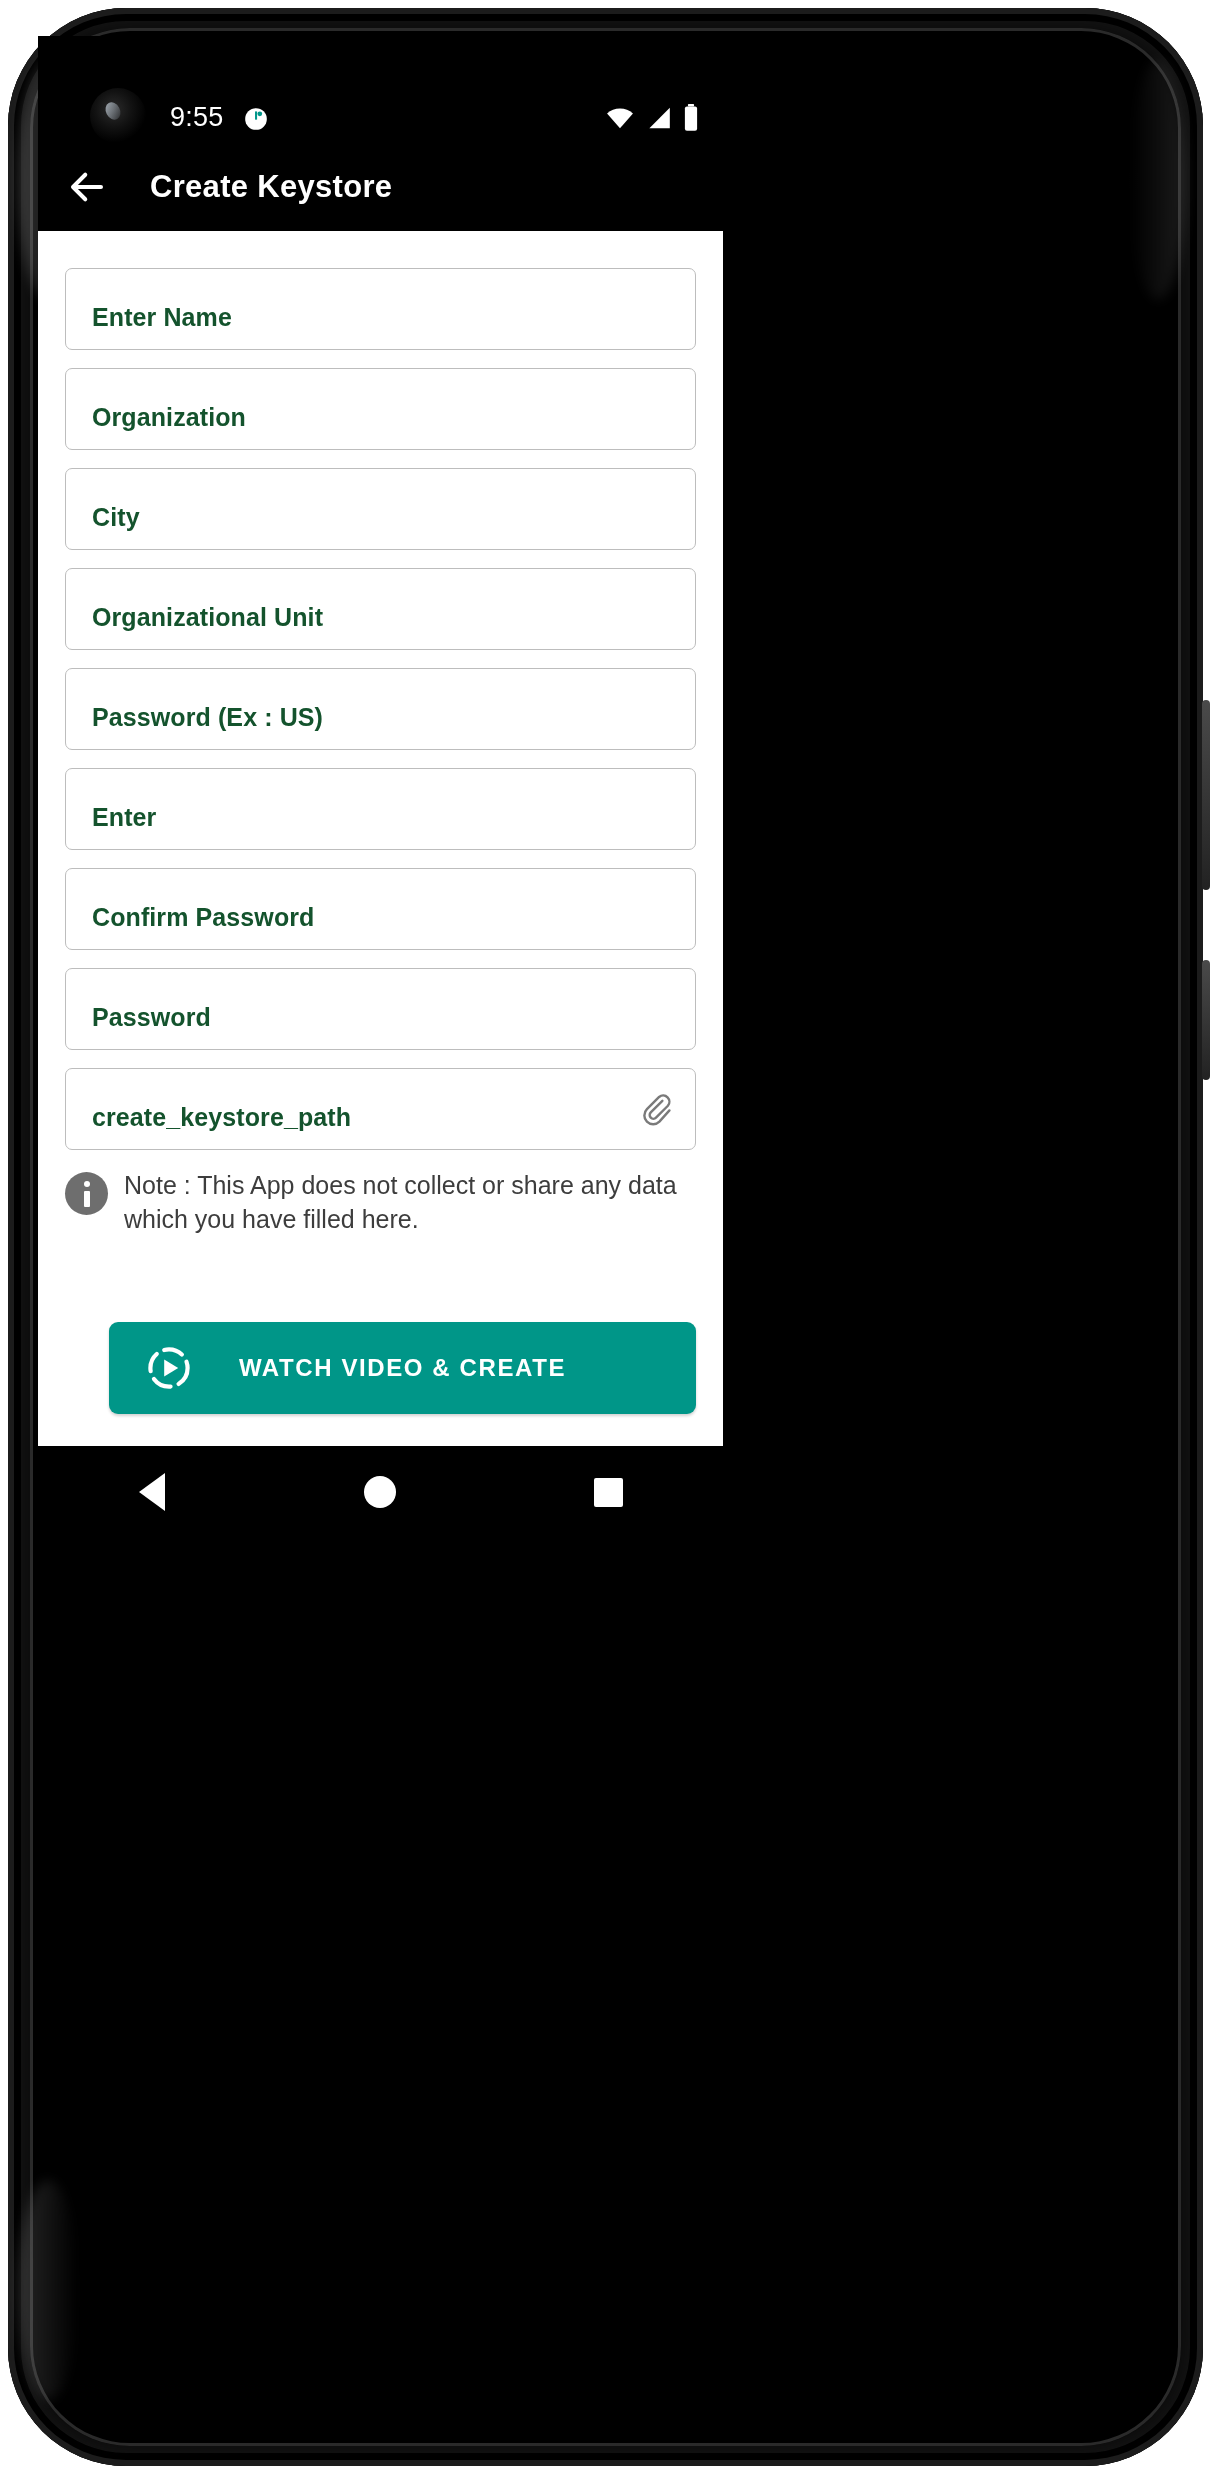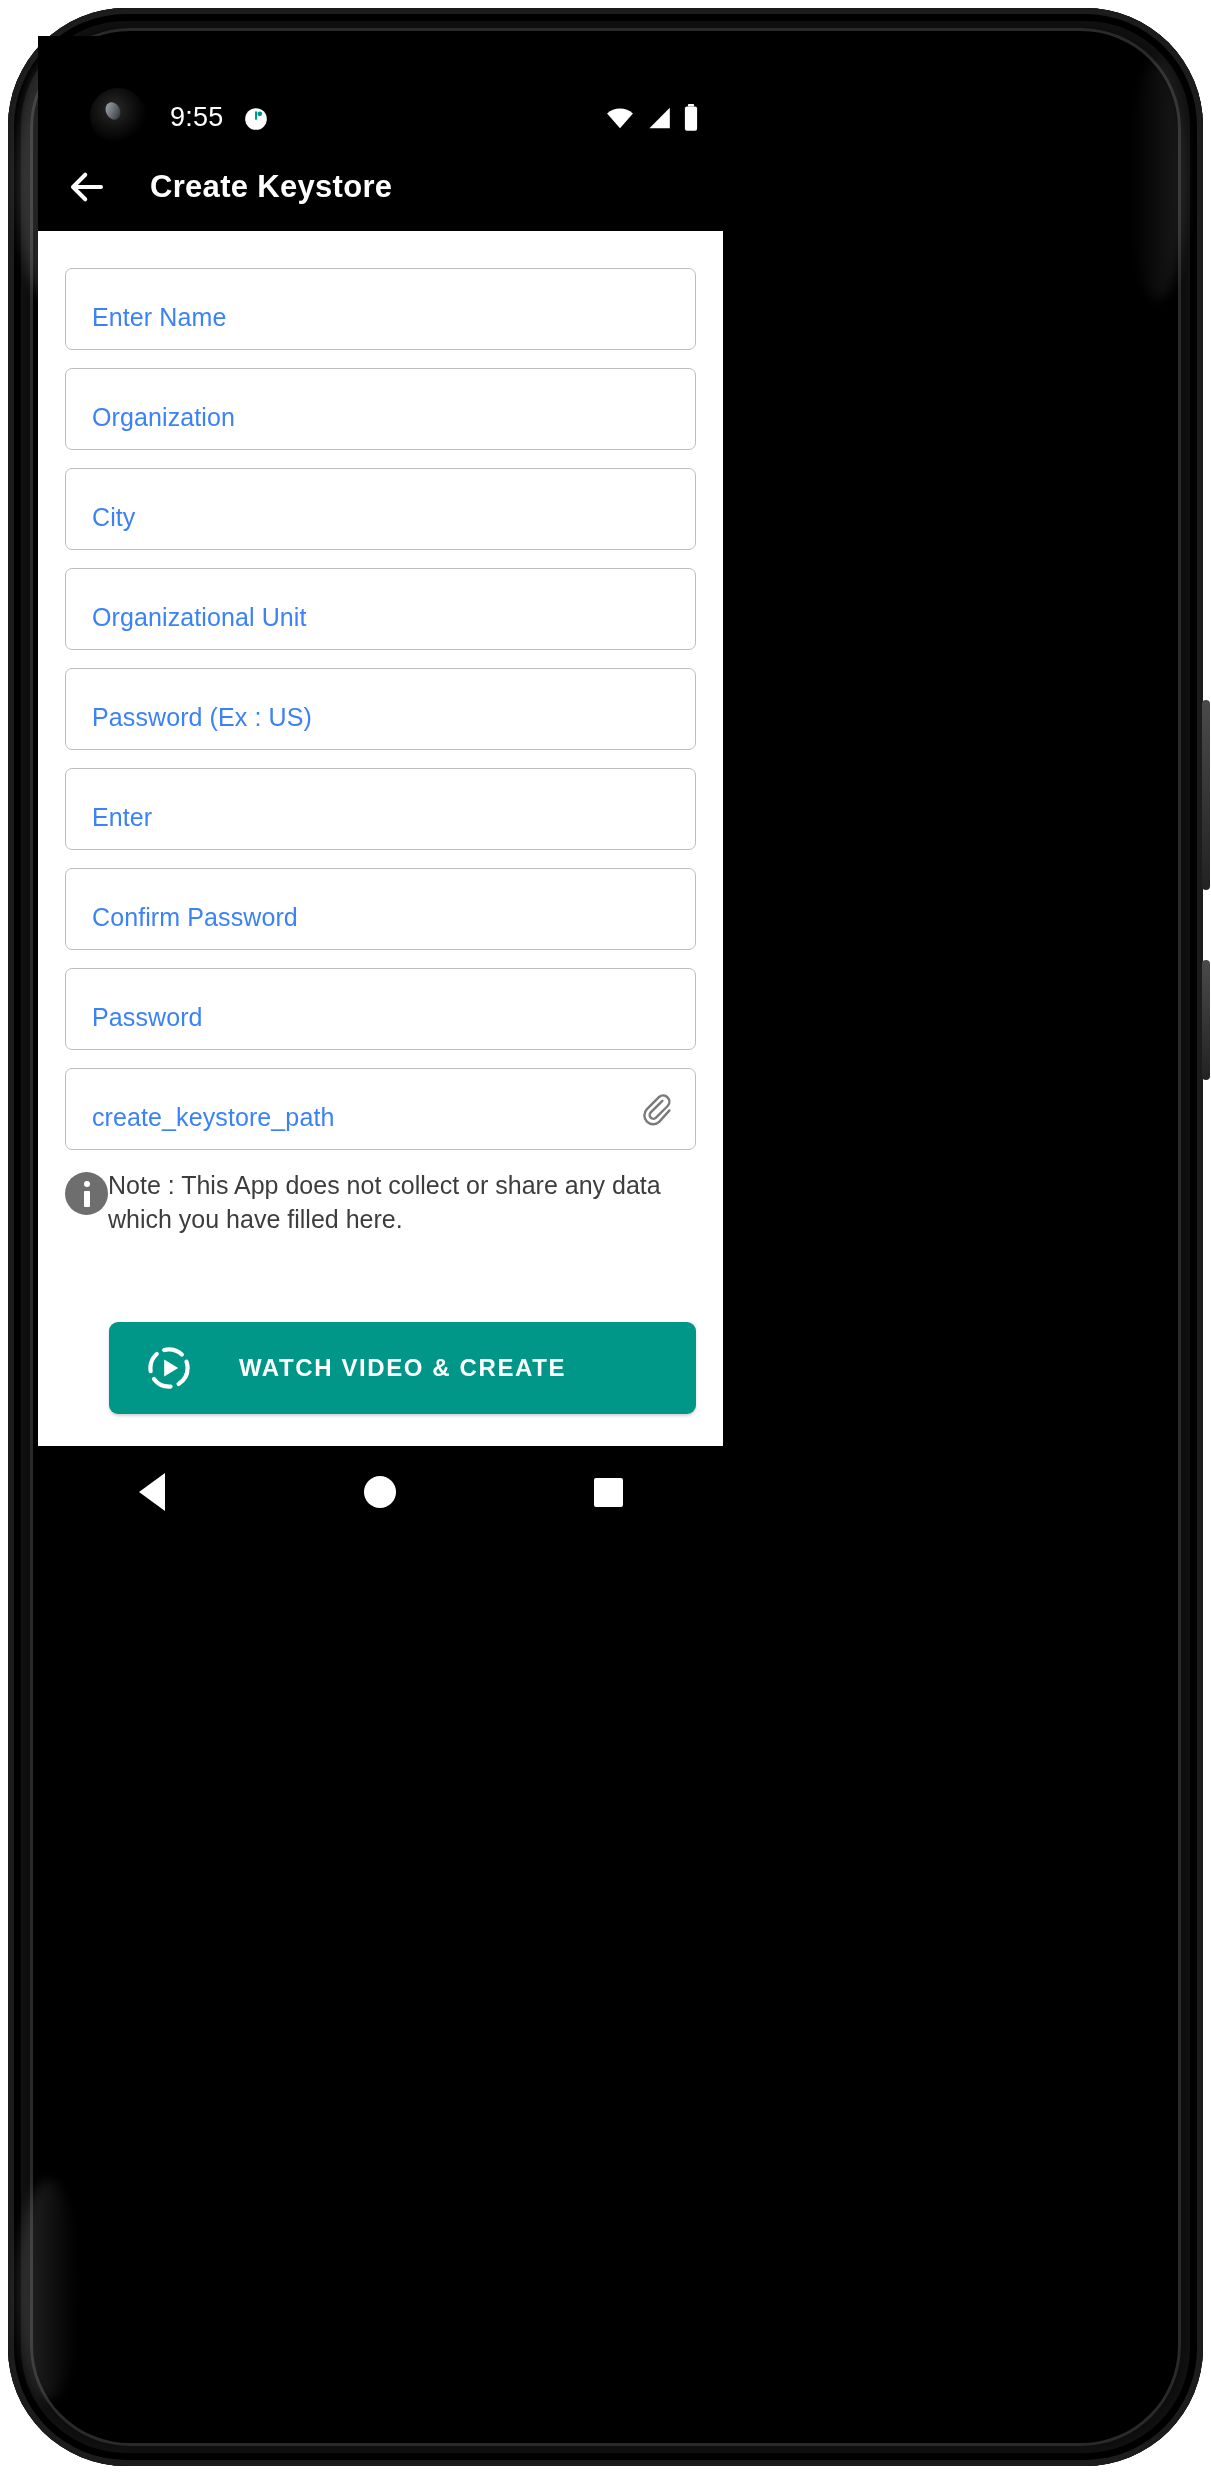--- a/index.html
+++ b/index.html
@@ -143,42 +143,43 @@
     border:1.6px solid #bdbdbd;
     border-radius:7px;
     background:#ffffff;
     margin-bottom:18px;
     display:flex;
     align-items:center;
     padding:0 26px;
     cursor:text;
   }
   .field .ph {
-    color:#3b82f6;
+    color:#14532d;
     font-size:25px;
-    font-weight:400;
+    font-weight:700;
     letter-spacing:.1px;
     white-space:nowrap;
     pointer-events:none;
     margin-top:16px;
   }
   .field.with-icon { padding-right:98px; }
   .attach-btn {
     position:absolute;
     right:18px; top:50%;
     transform:translateY(-50%);
     width:42px; height:42px;
     display:flex; align-items:center; justify-content:center;
     cursor:pointer;
   }
 
   
   .note-row {
     display:flex;
     align-items:flex-start;
+    gap:16px;
     margin-top:19px;
     padding-right:6px;
   }
   .info-icon {
     flex:0 0 auto;
     width:43px; height:43px;
     border-radius:50%;
     background:#6e6e6e;
     position:relative;
     margin-top:3px;

